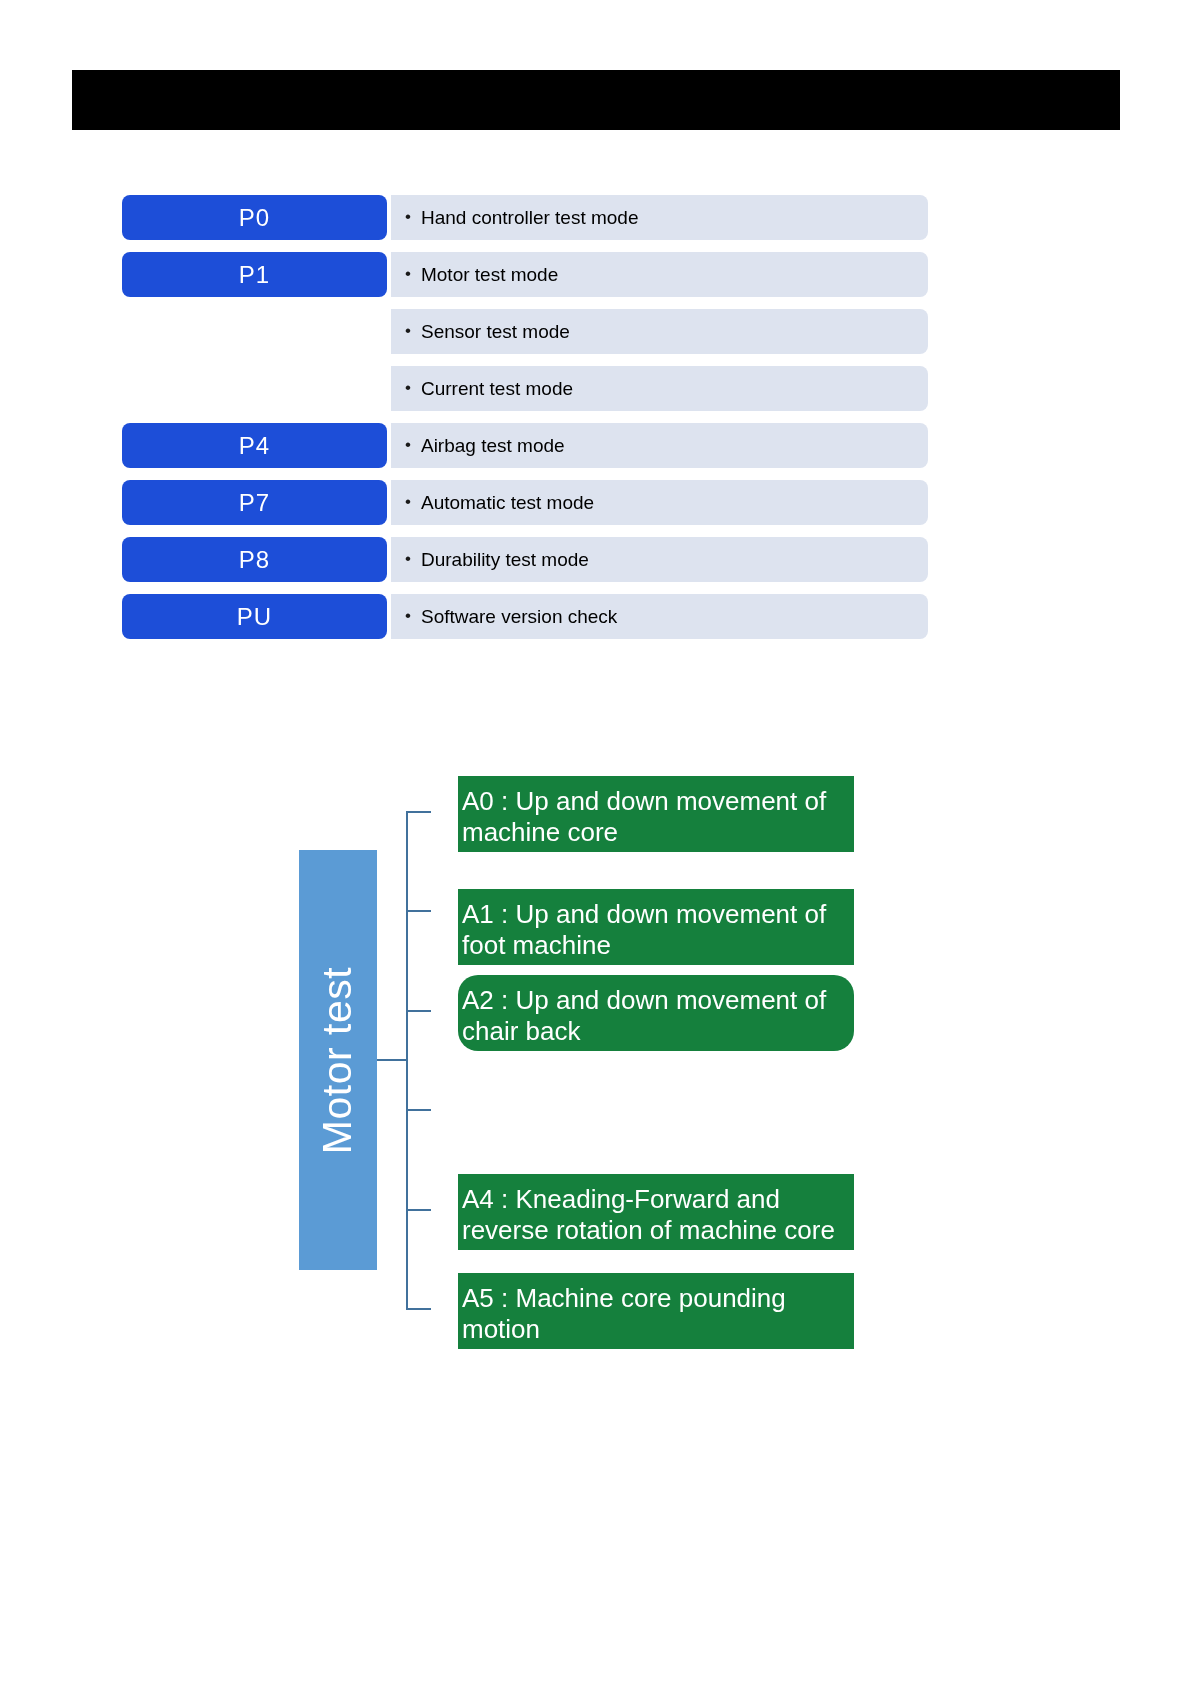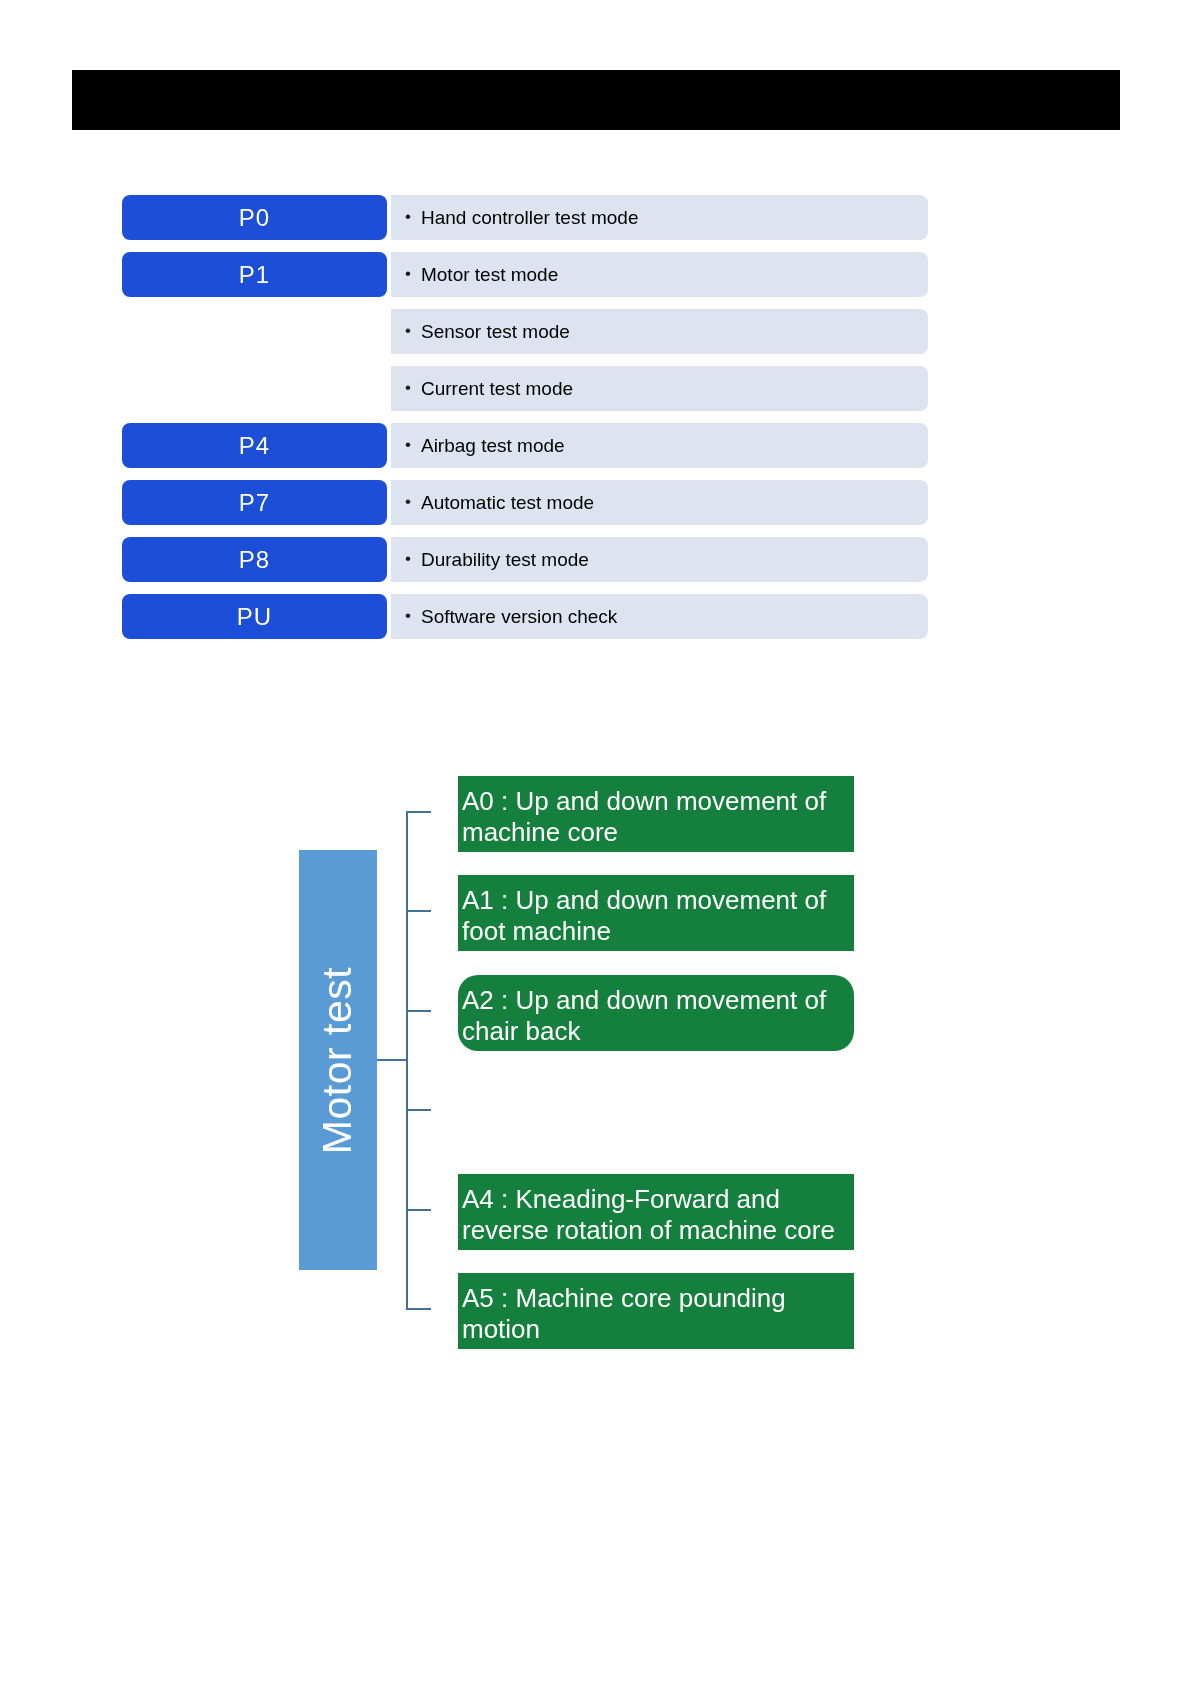--- a/index.html
+++ b/index.html
@@ -224,18 +224,18 @@
   <div class="conn" id="conn-trunk"></div>
 
   <div class="conn conn-branch" style="top:46px;"></div>
   <div class="conn conn-branch" style="top:145px;"></div>
   <div class="conn conn-branch" style="top:245px;"></div>
   <div class="conn conn-branch" style="top:344px;"></div>
   <div class="conn conn-branch" style="top:444px;"></div>
   <div class="conn conn-branch" style="top:543px;"></div>
 
   <div class="leaf-box" style="top:11px;">A0 : Up and down movement of machine core</div>
-  <div class="leaf-box" style="top:110px;">A1 : Up and down movement of foot machine</div>
+  <div class="leaf-box" style="top:124px;">A1 : Up and down movement of foot machine</div>
   <div class="leaf-box" style="top:210px;border-radius:20px;">A2 : Up and down movement of chair back</div>
   <div class="leaf-box" style="top:409px;">A4 : Kneading-Forward and reverse rotation of machine core</div>
   <div class="leaf-box" style="top:508px;">A5 : Machine core pounding motion</div>
 
 </div>
 
 </body></html>

